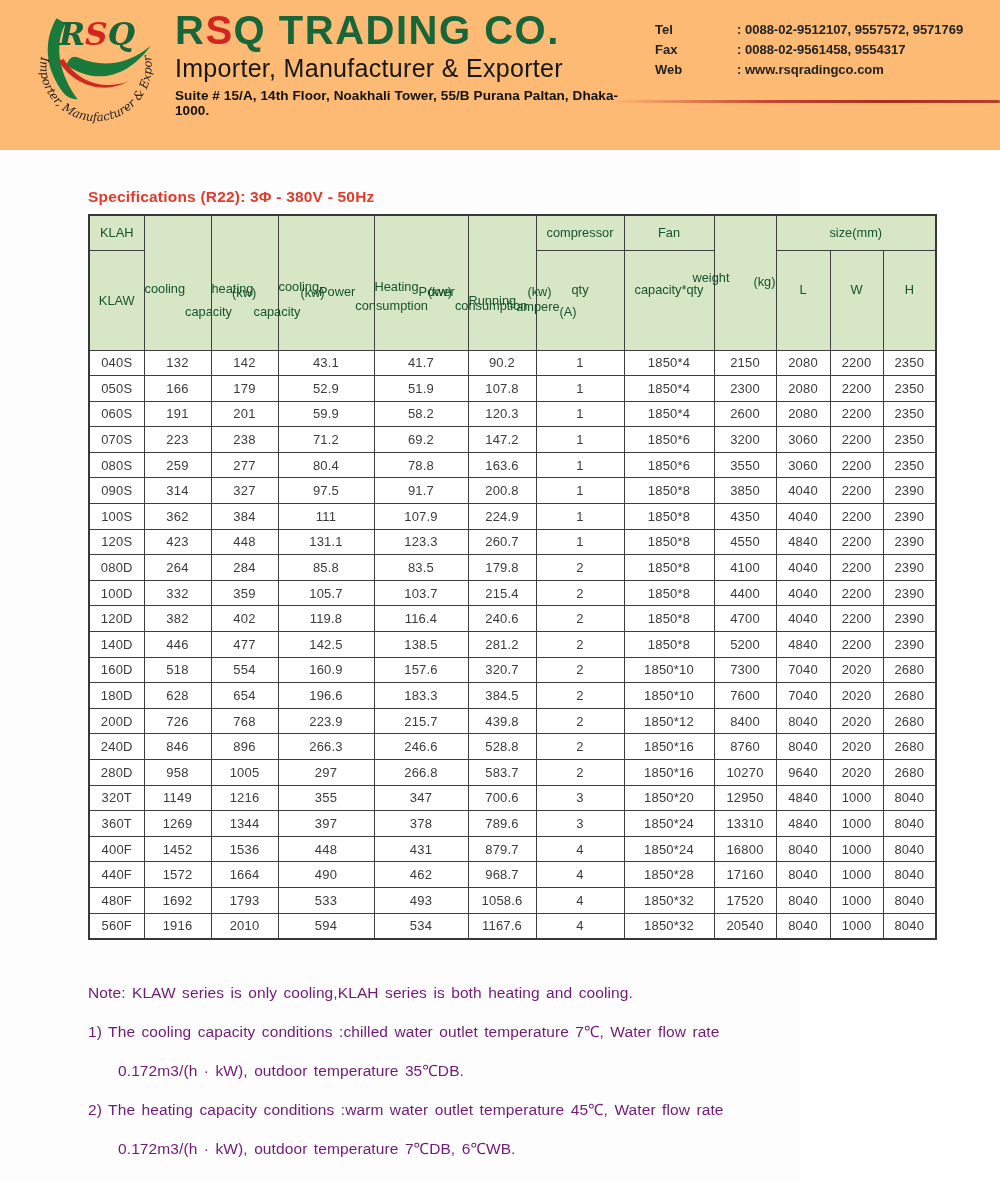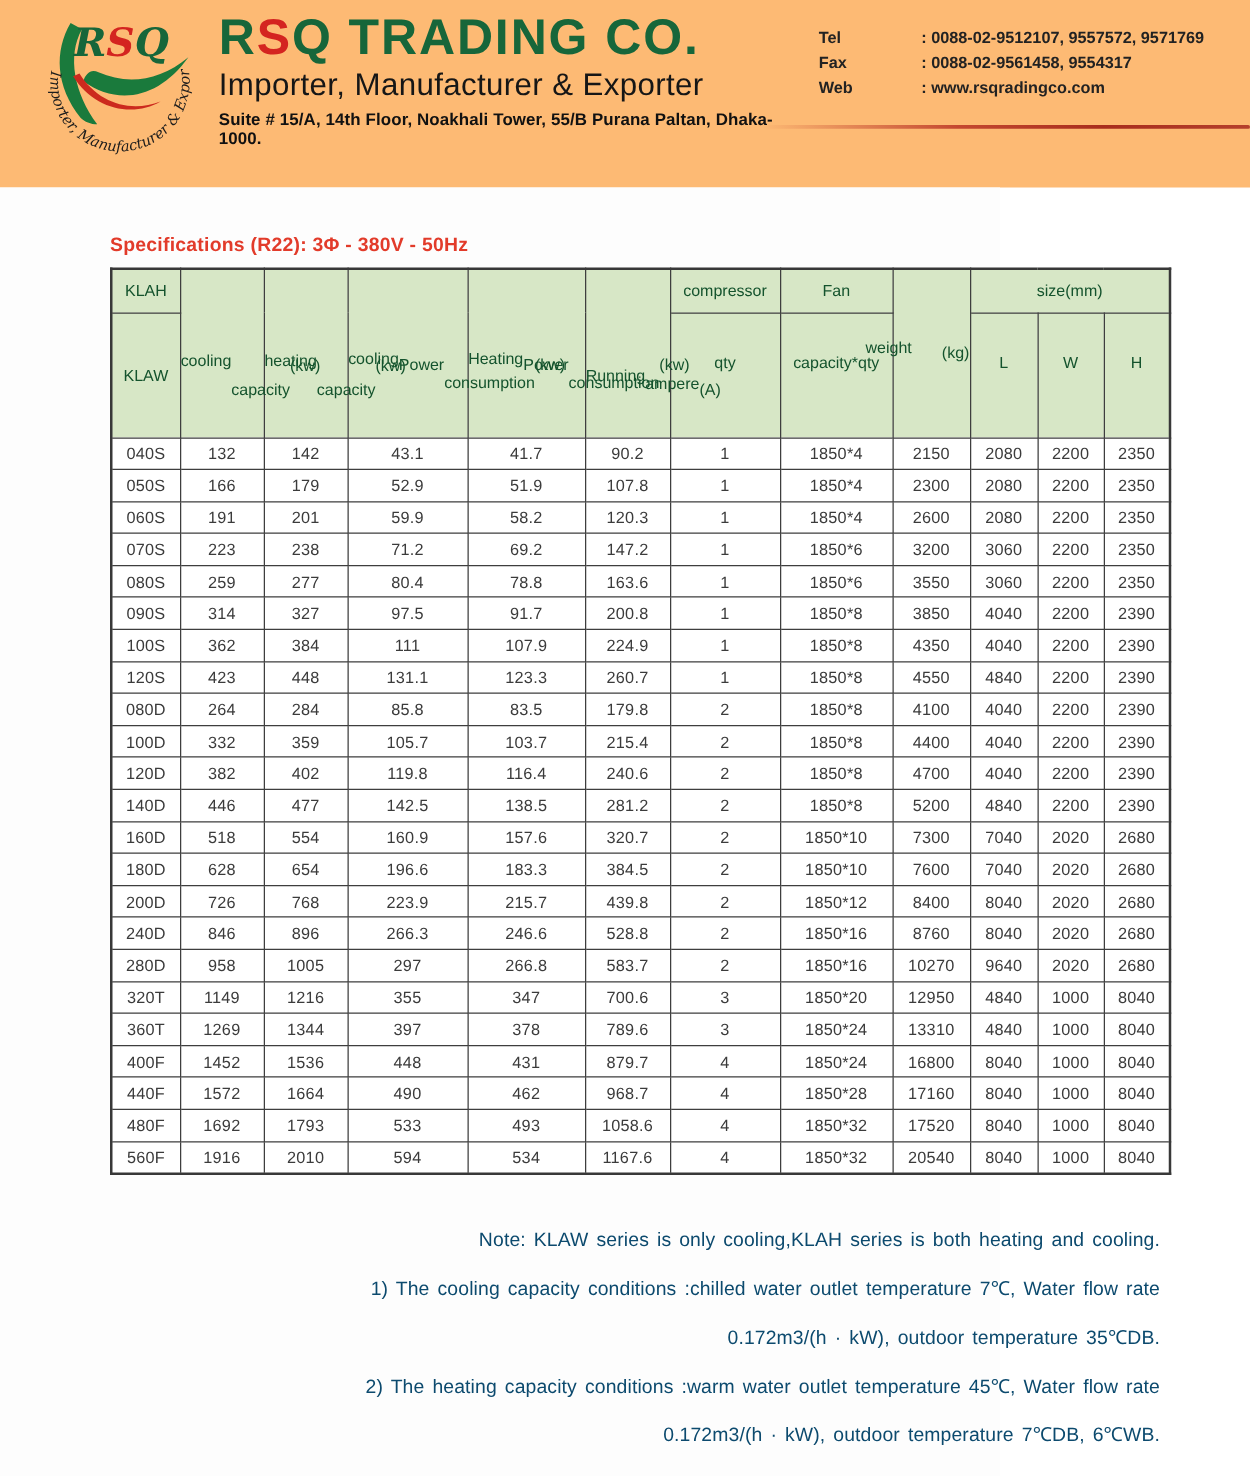--- a/index.html
+++ b/index.html
@@ -65,21 +65,21 @@
   .hc-cons  { height: 127px; padding-top: 8px; }
   .hc-cons .g2 { margin-top: 11px; }
   .hc-cons .g3 { margin-top: 38px; }
   .hc-cons .g4 { margin-top: 10px; }
   .hc-run   { height: 127px; padding-top: 36px; }
   .hc-run .g2 { margin-top: 12px; }
   .hc-run .g3 { margin-top: 22px; }
   .hc-weight { height: 127px; justify-content: flex-end; padding-bottom: 10px; gap: 24px; }
   .hc-weight .g2 { margin-top: 9px; }
 
-  .notes { position: absolute; left: 88px; top: 832px; width: 840px; color: #0c4a6e; text-align: right; }
+  .notes { position: absolute; left: 88px; top: 832px; width: 840px; color: #701a75; }
   .note-line { font-size: 15.5px; line-height: 21px; margin-bottom: 18px; word-spacing: 2px; letter-spacing: 0.1px; }
   .note-indent { padding-left: 30px; }
 </style>
 </head>
 <body>
 
 <div class="letterhead">
 
   <svg class="logo-svg" viewBox="0 0 150 130">
     <path id="arcPath" d="M 21 52 A 55 55 0 1 0 129 52" fill="none"></path>

